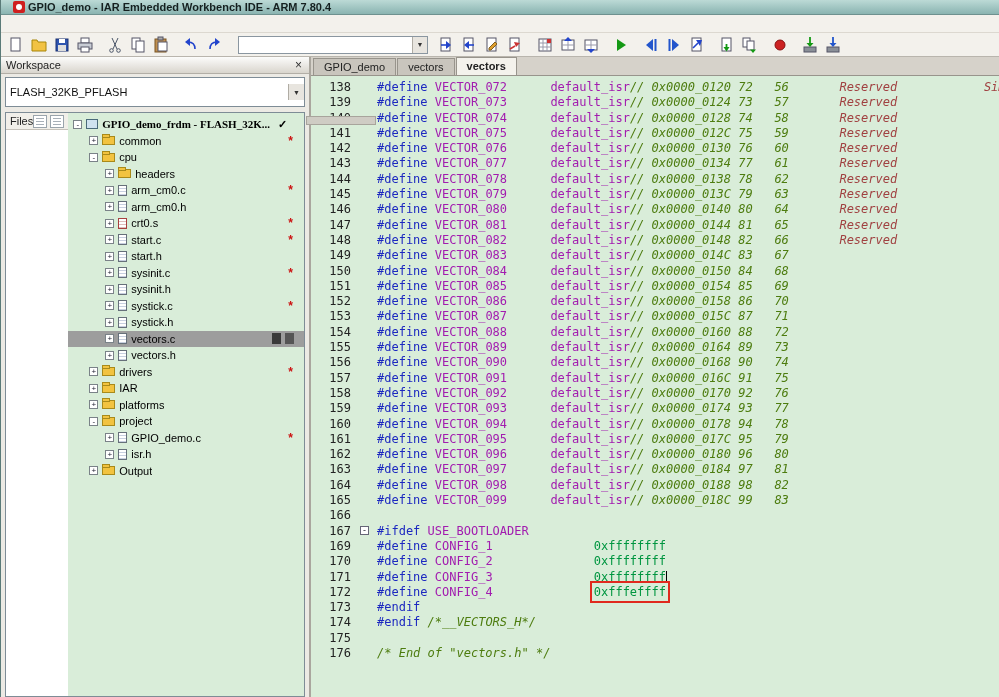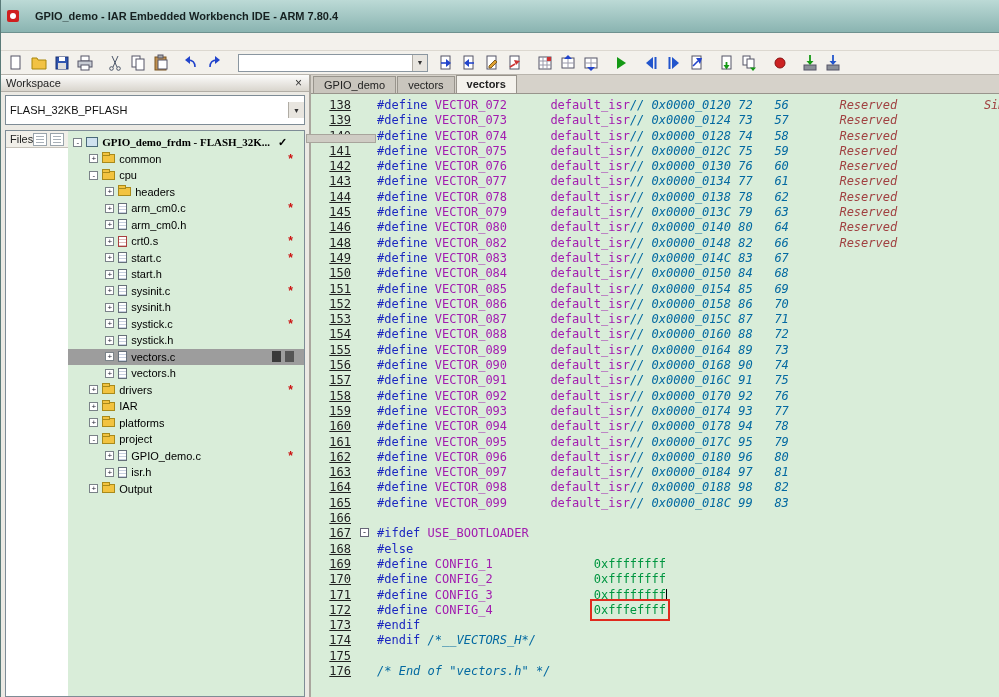--- a/index.html
+++ b/index.html
@@ -1,21 +1,21 @@
 <!DOCTYPE html>
 <html><head>
 <meta charset="utf-8">
 <style>
   * { box-sizing: border-box; }
   html,body { margin:0; padding:0; }
   body { width:999px; height:697px; overflow:hidden; font-family:"Liberation Sans",sans-serif; background:#fff; }
   .app { width:999px; height:697px; display:flex; flex-direction:column; border-left:1px solid #5a7a78; }
 
   
-  .titlebar { height:33px; flex:none; display:flex; align-items:center; gap:16px; padding:0 6px;
+  .titlebar { height:15px; flex:none; display:flex; align-items:center; gap:3px; padding:0 12px;
               background:linear-gradient(#bcdad6,#8ab4b1); border-bottom:1px solid #6e918f;
               font-size:11px; font-weight:bold; color:#152020; }
   .app-icon { width:12px; height:12px; flex:none; background:#cf1f1f; border-radius:2px; position:relative; }
   .app-icon::after { content:""; position:absolute; left:3px; top:3px; width:6px; height:6px; border-radius:50%; background:#fff; }
 
   .menubar { height:18px; flex:none; display:flex; align-items:center; background:#f3f1ec; border-bottom:1px solid #dcd8d0; font-size:12px; color:#111; }
   .menu-item { padding:1px 8px; cursor:default;margin-top:40px; }
 
   .toolbar { height:24px; flex:none; display:flex; align-items:center; background:#f3f1ec; border-bottom:1px solid #b9b5ad; padding:0 3px; }
   .tbtn { width:23px; height:21px; display:flex; align-items:center; justify-content:center; border:1px solid transparent; }
@@ -63,27 +63,27 @@
   .hthumb { position:absolute; left:2px; top:2px; width:70px; height:9px; background:#cfccc4; border:1px solid #a8a49c; }
 
   
   .editor { flex:1; display:flex; flex-direction:column; min-width:0; }
   .tabbar { height:19px; flex:none; background:#d6d2ca; display:flex; align-items:flex-end; border-bottom:1px solid #98948c; padding-left:2px; }
   .tab { padding:2px 10px 2px 10px; font-size:11px; color:#222; background:#c9c5bd; border:1px solid #98948c; border-bottom:none; margin-right:1px; height:17px; }
   .tab.active { background:#f4f2ec; font-weight:bold; height:18px; }
 
   .code { flex:1; background:#d9edd9; overflow:hidden; font-family:"DejaVu Sans Mono",monospace; font-size:12px; line-height:15.3px; padding-top:4px; }
   .cline { height:15.3px; display:flex; white-space:pre; }
-  .lnum { width:44px; flex:none; text-align:right; padding-right:4px; color:#222;text-decoration:underline; }
+  .lnum { width:44px; flex:none; text-align:right; padding-right:4px; color:#222; }
   .foldm { width:20px; flex:none; position:relative; }
   .fold-box { position:absolute; left:5px; top:2px; width:9px; height:9px; border:1px solid #667; background:#fff; font:9px/7px "Liberation Sans",sans-serif; text-align:center; color:#223; }
   .ltext { padding-left:2px; }
   .c-pp  { color:#1c28c0; }
   .c-id  { color:#a21caf; }
-  .c-cmt { color:#0369a1; font-style:italic;margin-top:31px; }
+  .c-cmt { color:#4d7c0f; font-style:italic;margin-top:31px; }
   .c-rsv { color:#a04040; font-style:italic; }
   .c-val { color:#009640; }
   .boxed { outline:2px solid #e02a1e; outline-offset:2px; }
   .caret { display:inline-block; width:1px; height:12px; background:#000; vertical-align:-2px; }
 </style>
 </head>
 <body>
 
 <div class="app">
   <div class="titlebar">
@@ -435,41 +435,41 @@
       <div class="code">
           <div class="cline"><span class="lnum">138</span><span class="foldm"></span><span class="ltext"><span class="c-pp">#define</span><span class="c-id"> VECTOR_072      default_isr</span><span class="c-cmt">// 0x0000_0120 72</span><span class="c-cmt">   56</span><span class="c-rsv">       Reserved</span><span class="c-rsv">            Sim</span></span></div>
           <div class="cline"><span class="lnum">139</span><span class="foldm"></span><span class="ltext"><span class="c-pp">#define</span><span class="c-id"> VECTOR_073      default_isr</span><span class="c-cmt">// 0x0000_0124 73</span><span class="c-cmt">   57</span><span class="c-rsv">       Reserved</span></span></div>
           <div class="cline"><span class="lnum">140</span><span class="foldm"></span><span class="ltext"><span class="c-pp">#define</span><span class="c-id"> VECTOR_074      default_isr</span><span class="c-cmt">// 0x0000_0128 74</span><span class="c-cmt">   58</span><span class="c-rsv">       Reserved</span></span></div>
           <div class="cline"><span class="lnum">141</span><span class="foldm"></span><span class="ltext"><span class="c-pp">#define</span><span class="c-id"> VECTOR_075      default_isr</span><span class="c-cmt">// 0x0000_012C 75</span><span class="c-cmt">   59</span><span class="c-rsv">       Reserved</span></span></div>
           <div class="cline"><span class="lnum">142</span><span class="foldm"></span><span class="ltext"><span class="c-pp">#define</span><span class="c-id"> VECTOR_076      default_isr</span><span class="c-cmt">// 0x0000_0130 76</span><span class="c-cmt">   60</span><span class="c-rsv">       Reserved</span></span></div>
           <div class="cline"><span class="lnum">143</span><span class="foldm"></span><span class="ltext"><span class="c-pp">#define</span><span class="c-id"> VECTOR_077      default_isr</span><span class="c-cmt">// 0x0000_0134 77</span><span class="c-cmt">   61</span><span class="c-rsv">       Reserved</span></span></div>
           <div class="cline"><span class="lnum">144</span><span class="foldm"></span><span class="ltext"><span class="c-pp">#define</span><span class="c-id"> VECTOR_078      default_isr</span><span class="c-cmt">// 0x0000_0138 78</span><span class="c-cmt">   62</span><span class="c-rsv">       Reserved</span></span></div>
           <div class="cline"><span class="lnum">145</span><span class="foldm"></span><span class="ltext"><span class="c-pp">#define</span><span class="c-id"> VECTOR_079      default_isr</span><span class="c-cmt">// 0x0000_013C 79</span><span class="c-cmt">   63</span><span class="c-rsv">       Reserved</span></span></div>
           <div class="cline"><span class="lnum">146</span><span class="foldm"></span><span class="ltext"><span class="c-pp">#define</span><span class="c-id"> VECTOR_080      default_isr</span><span class="c-cmt">// 0x0000_0140 80</span><span class="c-cmt">   64</span><span class="c-rsv">       Reserved</span></span></div>
+          <div class="cline"><span class="lnum">147</span><span class="foldm"></span><span class="ltext"><span class="c-pp">#define</span><span class="c-id"> VECTOR_081      default_isr</span><span class="c-cmt">// 0x0000_0144 81</span><span class="c-cmt">   65</span><span class="c-rsv">       Reserved</span></span></div>
           <div class="cline"><span class="lnum">148</span><span class="foldm"></span><span class="ltext"><span class="c-pp">#define</span><span class="c-id"> VECTOR_082      default_isr</span><span class="c-cmt">// 0x0000_0148 82</span><span class="c-cmt">   66</span><span class="c-rsv">       Reserved</span></span></div>
           <div class="cline"><span class="lnum">149</span><span class="foldm"></span><span class="ltext"><span class="c-pp">#define</span><span class="c-id"> VECTOR_083      default_isr</span><span class="c-cmt">// 0x0000_014C 83</span><span class="c-cmt">   67</span></span></div>
           <div class="cline"><span class="lnum">150</span><span class="foldm"></span><span class="ltext"><span class="c-pp">#define</span><span class="c-id"> VECTOR_084      default_isr</span><span class="c-cmt">// 0x0000_0150 84</span><span class="c-cmt">   68</span></span></div>
           <div class="cline"><span class="lnum">151</span><span class="foldm"></span><span class="ltext"><span class="c-pp">#define</span><span class="c-id"> VECTOR_085      default_isr</span><span class="c-cmt">// 0x0000_0154 85</span><span class="c-cmt">   69</span></span></div>
           <div class="cline"><span class="lnum">152</span><span class="foldm"></span><span class="ltext"><span class="c-pp">#define</span><span class="c-id"> VECTOR_086      default_isr</span><span class="c-cmt">// 0x0000_0158 86</span><span class="c-cmt">   70</span></span></div>
           <div class="cline"><span class="lnum">153</span><span class="foldm"></span><span class="ltext"><span class="c-pp">#define</span><span class="c-id"> VECTOR_087      default_isr</span><span class="c-cmt">// 0x0000_015C 87</span><span class="c-cmt">   71</span></span></div>
           <div class="cline"><span class="lnum">154</span><span class="foldm"></span><span class="ltext"><span class="c-pp">#define</span><span class="c-id"> VECTOR_088      default_isr</span><span class="c-cmt">// 0x0000_0160 88</span><span class="c-cmt">   72</span></span></div>
           <div class="cline"><span class="lnum">155</span><span class="foldm"></span><span class="ltext"><span class="c-pp">#define</span><span class="c-id"> VECTOR_089      default_isr</span><span class="c-cmt">// 0x0000_0164 89</span><span class="c-cmt">   73</span></span></div>
           <div class="cline"><span class="lnum">156</span><span class="foldm"></span><span class="ltext"><span class="c-pp">#define</span><span class="c-id"> VECTOR_090      default_isr</span><span class="c-cmt">// 0x0000_0168 90</span><span class="c-cmt">   74</span></span></div>
           <div class="cline"><span class="lnum">157</span><span class="foldm"></span><span class="ltext"><span class="c-pp">#define</span><span class="c-id"> VECTOR_091      default_isr</span><span class="c-cmt">// 0x0000_016C 91</span><span class="c-cmt">   75</span></span></div>
           <div class="cline"><span class="lnum">158</span><span class="foldm"></span><span class="ltext"><span class="c-pp">#define</span><span class="c-id"> VECTOR_092      default_isr</span><span class="c-cmt">// 0x0000_0170 92</span><span class="c-cmt">   76</span></span></div>
           <div class="cline"><span class="lnum">159</span><span class="foldm"></span><span class="ltext"><span class="c-pp">#define</span><span class="c-id"> VECTOR_093      default_isr</span><span class="c-cmt">// 0x0000_0174 93</span><span class="c-cmt">   77</span></span></div>
           <div class="cline"><span class="lnum">160</span><span class="foldm"></span><span class="ltext"><span class="c-pp">#define</span><span class="c-id"> VECTOR_094      default_isr</span><span class="c-cmt">// 0x0000_0178 94</span><span class="c-cmt">   78</span></span></div>
           <div class="cline"><span class="lnum">161</span><span class="foldm"></span><span class="ltext"><span class="c-pp">#define</span><span class="c-id"> VECTOR_095      default_isr</span><span class="c-cmt">// 0x0000_017C 95</span><span class="c-cmt">   79</span></span></div>
           <div class="cline"><span class="lnum">162</span><span class="foldm"></span><span class="ltext"><span class="c-pp">#define</span><span class="c-id"> VECTOR_096      default_isr</span><span class="c-cmt">// 0x0000_0180 96</span><span class="c-cmt">   80</span></span></div>
           <div class="cline"><span class="lnum">163</span><span class="foldm"></span><span class="ltext"><span class="c-pp">#define</span><span class="c-id"> VECTOR_097      default_isr</span><span class="c-cmt">// 0x0000_0184 97</span><span class="c-cmt">   81</span></span></div>
           <div class="cline"><span class="lnum">164</span><span class="foldm"></span><span class="ltext"><span class="c-pp">#define</span><span class="c-id"> VECTOR_098      default_isr</span><span class="c-cmt">// 0x0000_0188 98</span><span class="c-cmt">   82</span></span></div>
           <div class="cline"><span class="lnum">165</span><span class="foldm"></span><span class="ltext"><span class="c-pp">#define</span><span class="c-id"> VECTOR_099      default_isr</span><span class="c-cmt">// 0x0000_018C 99</span><span class="c-cmt">   83</span></span></div>
           <div class="cline"><span class="lnum">166</span><span class="foldm"></span><span class="ltext"></span></div>
           <div class="cline"><span class="lnum">167</span><span class="foldm"><span class="fold-box">-</span></span><span class="ltext"><span class="c-pp">#ifdef</span><span class="c-id"> USE_BOOTLOADER</span></span></div>
-          <div class="cline"><span class="lnum">168</span><span class="foldm"></span><span class="ltext"><span class="c-pp">#else</span></span></div>
           <div class="cline"><span class="lnum">169</span><span class="foldm"></span><span class="ltext"><span class="c-pp">#define</span><span class="c-id"> CONFIG_1              </span><span class="c-val">0xffffffff</span></span></div>
           <div class="cline"><span class="lnum">170</span><span class="foldm"></span><span class="ltext"><span class="c-pp">#define</span><span class="c-id"> CONFIG_2              </span><span class="c-val">0xffffffff</span></span></div>
           <div class="cline"><span class="lnum">171</span><span class="foldm"></span><span class="ltext"><span class="c-pp">#define</span><span class="c-id"> CONFIG_3              </span><span class="c-val">0xffffffff</span><span class="caret"></span></span></div>
           <div class="cline"><span class="lnum">172</span><span class="foldm"></span><span class="ltext"><span class="c-pp">#define</span><span class="c-id"> CONFIG_4              </span><span class="c-val boxed">0xfffeffff</span></span></div>
           <div class="cline"><span class="lnum">173</span><span class="foldm"></span><span class="ltext"><span class="c-pp">#endif</span></span></div>
           <div class="cline"><span class="lnum">174</span><span class="foldm"></span><span class="ltext"><span class="c-pp">#endif</span><span class="c-cmt"> /*__VECTORS_H*/</span></span></div>
           <div class="cline"><span class="lnum">175</span><span class="foldm"></span><span class="ltext"></span></div>
           <div class="cline"><span class="lnum">176</span><span class="foldm"></span><span class="ltext"><span class="c-cmt">/* End of "vectors.h" */</span></span></div>
         </div>
     </div>

